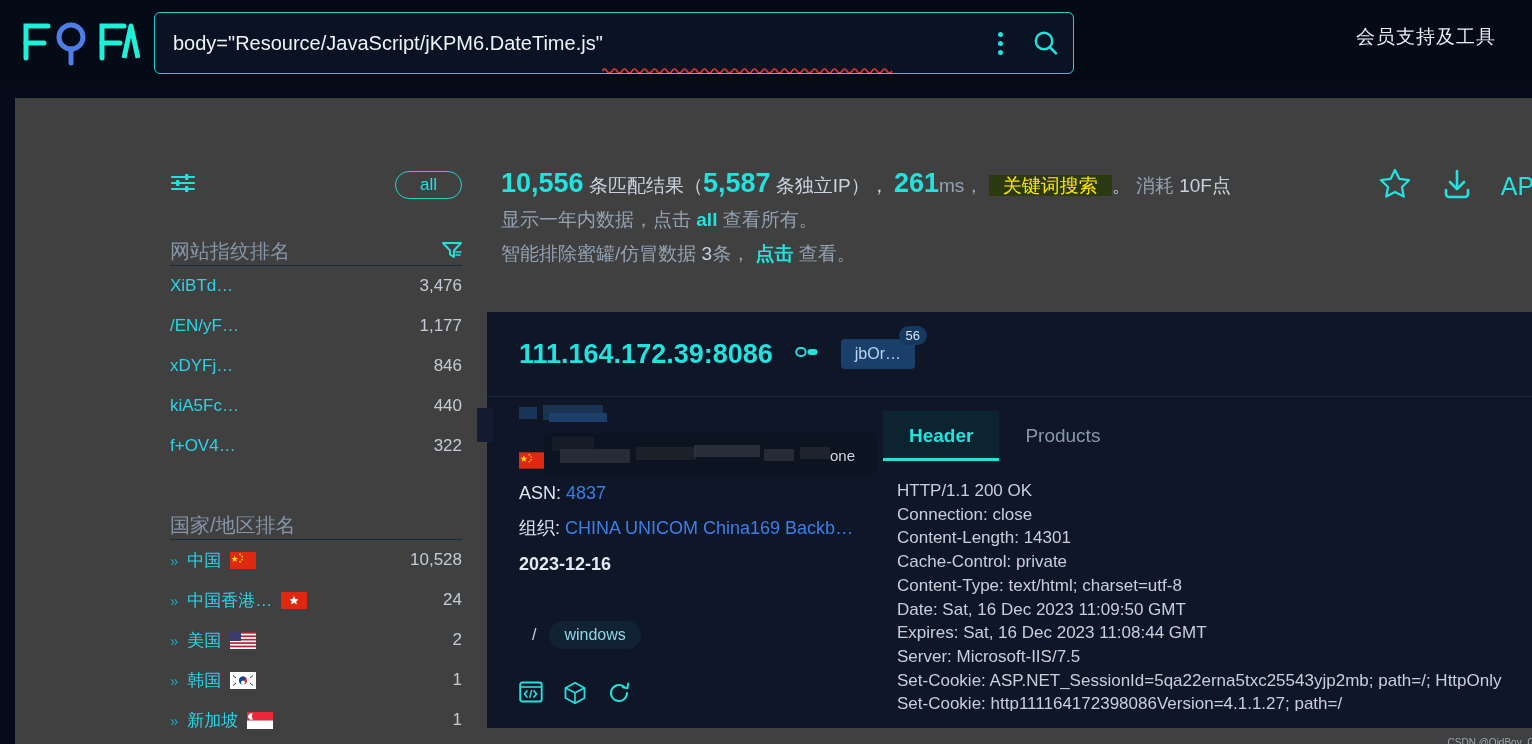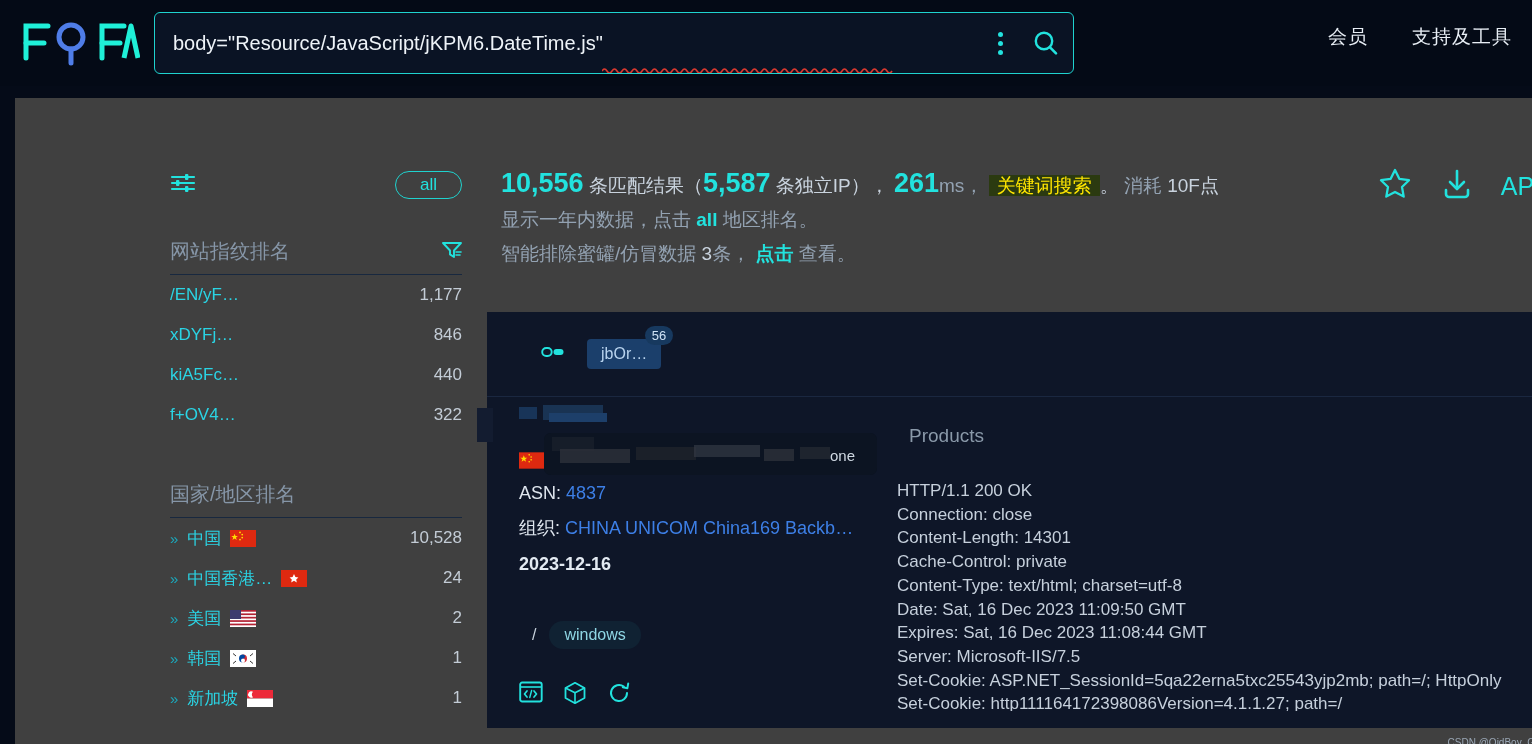--- a/index.html
+++ b/index.html
@@ -43,21 +43,21 @@
     position: absolute; left: 447px; top: 53px; width: 292px; height: 7px;
     pointer-events: none;
   }
   .dots-btn {
     width: 34px; height: 60px; display: flex; flex-direction: column;
     align-items: center; justify-content: center; gap: 4px; cursor: pointer;
   }
   .dots-btn i { display: block; width: 5px; height: 5px; border-radius: 50%; background: #22e2de; }
   .search-btn { width: 56px; height: 60px; display:flex; align-items:center; justify-content:center; cursor:pointer; }
 
-  .topnav { position: absolute; right: 0; top: 24px; display: flex; gap: 44px; padding-right: 20px; text-align: center; }
+  .topnav { position: absolute; right: 0; top: 24px; display: flex; padding-right: 36px; text-align: center; }
   .topnav a {
     color: #e8eef5; font-size: 19px; text-decoration: none; cursor: pointer;
     letter-spacing: 1px;
   }
 
   
   .body-area {
     position: absolute; left: 0; top: 98px; width: 1532px; height: 658px;
     background: #404040;
     margin-left: 15px;
@@ -68,41 +68,41 @@
   .sb-top { display: flex; align-items: center; justify-content: space-between; height: 30px; }
   .sb-filter-icon { cursor: pointer; }
   .all-pill {
     border: 1px solid #1fd3cf; border-radius: 15px; color: #22e2de;
     font-size: 17px; padding: 3px 24px; background: transparent; cursor: pointer;
     line-height: 20px;
   }
   .sb-section { margin-top: 38px; }
   .sb-head {
     display: flex; align-items: center; justify-content: space-between;
-    padding-bottom: 9px; border-bottom: 1px solid #18283f;
+    border-bottom: 1px solid #18283f;
   }
   .sb-title { color: #8696a8; font-size: 20px; }
   .sb-row {
     display: flex; align-items: center; height: 40px;
     font-size: 17px; cursor: pointer;
   }
   .sb-row .nm { color: #2ad4e4; flex: 0 0 auto; }
   .sb-row .val { margin-left: auto; color: #c3ccd6; font-size: 17px; }
   .chev { color: #1aa9bd; font-size: 15px; margin-right: 11px; letter-spacing:-2px; }
   .flag { display:inline-block; width: 26px; height: 17px; margin-left: 9px; vertical-align: middle; border-radius:1px; }
 
   .sb-section-2 { margin-top: 46px; }
 
   
   .worldmap { position: absolute; left: 150px; bottom: -6px; width: 340px; height: 46px; opacity: .85; }
 
   
   .summary { position: absolute; left: 486px; top: 68px; width: 880px; }
   .sum-line { font-size: 19px; line-height: 34px; color: #93a2b2; }
-  .yellowhl { color: #ffe600; background: #2b3a10; padding: 0 8px; }
+  .yellowhl { color: #ffe600; background: #2b3a10; padding: 0 14px; }
   .num { color: #22e2de; font-weight: bold; font-size: 27px; }
   .wht { color: #c9d3de; }
   .bold-cy { color: #22e2de; font-weight: bold; }
 
   .actions { position: absolute; right: 0; top: 68px; display: flex; align-items: center; gap: 26px; padding-right: 6px; }
   .act-ico { cursor: pointer; }
   .api-txt { color: #22e2de; font-size: 25px; cursor: pointer; }
 
   
   .card {
@@ -254,20 +254,24 @@
             <svg width="20" height="18" viewBox="0 0 20 18">
               <path d="M1 2 H19 L12 9.5 V16 L8 13.4 V9.5 Z" fill="none" stroke="#22e2de" stroke-width="1.9" stroke-linejoin="round"></path>
               <g stroke="#22e2de" stroke-width="1.6" stroke-linecap="round">
                   <path d="M14 11 H19"></path>
                   <path d="M14 14 H18"></path>
                 </g>
             </svg>
           </span>
         </div>
         <div class="sb-row">
+          <span class="nm">XiBTd…</span>
+          <span class="val">3,476</span>
+        </div>
+        <div class="sb-row">
           <span class="nm">/EN/yF…</span>
           <span class="val">1,177</span>
         </div>
         <div class="sb-row">
           <span class="nm">xDYFj…</span>
           <span class="val">846</span>
         </div>
         <div class="sb-row">
           <span class="nm">kiA5Fc…</span>
           <span class="val">440</span>
@@ -382,21 +386,21 @@
         <span class="wht">条匹配结果（</span><span class="num">5,587</span>
         <span class="wht">条独立IP），</span>
         <span class="num">261</span><span>ms</span><span>，</span>
         <span class="yellowhl">关键词搜索</span><span class="wht">。</span>
         <span>消耗</span>
         <span class="wht">10F点</span>
       </div>
       <div class="sum-line">
         <span>显示一年内数据，点击</span>
         <span class="bold-cy">all</span>
-        <span>地区排名。</span>
+        <span>查看所有。</span>
       </div>
       <div class="sum-line">
         <span>智能排除蜜罐/仿冒数据</span>
         <span class="wht">3</span><span>条，</span>
         <span class="bold-cy">点击</span>
         <span>查看。</span>
       </div>
     </div>
 
     <div class="actions">
@@ -412,20 +416,21 @@
           <path d="M7 24 v4 a3 3 0 0 0 3 3 h16 a3 3 0 0 0 3-3 v-4" fill="none" stroke="#22e2de" stroke-width="2.6" stroke-linecap="round"></path>
         </svg>
       </span>
       <span class="api-txt">API</span>
     </div>
 
     <div class="card">
       <div class="card-accent-tab"></div>
 
       <div class="card-head">
+        <span class="ipaddr">111.164.172.39:8086</span>
         <span class="link-ico">
           <svg width="24" height="16" viewBox="0 0 24 16">
             <rect x="1.2" y="4" width="9.5" height="8" rx="4" fill="none" stroke="#22e2de" stroke-width="1.9"></rect>
             <rect x="12.5" y="5" width="10" height="6" rx="3" fill="#22e2de"></rect>
           </svg>
         </span>
         <span class="tagchip">
           <span>jbOr…</span>
           <span class="tagbadge">56</span>
         </span>
@@ -513,20 +518,21 @@
               <svg width="24" height="24" viewBox="0 0 24 24">
                 <path d="M20 12a8 8 0 1 1-3.2-6.4" fill="none" stroke="#22e2de" stroke-width="2" stroke-linecap="round"></path>
                 <path d="M21.2 2.6 L20.4 7.2 L15.8 6.2" fill="none" stroke="#22e2de" stroke-width="2" stroke-linecap="round" stroke-linejoin="round"></path>
               </svg>
             </span>
           </div>
         </div>
 
         <div class="col-right">
           <div class="tabs">
+            <div class="tab active">Header</div>
             <div class="tab">Products</div>
           </div>
           <div class="hdrbox">
             <div>HTTP/1.1 200 OK</div>
             <div>Connection: close</div>
             <div>Content-Length: 14301</div>
             <div>Cache-Control: private</div>
             <div>Content-Type: text/html; charset=utf-8</div>
             <div>Date: Sat, 16 Dec 2023 11:09:50 GMT</div>
             <div>Expires: Sat, 16 Dec 2023 11:08:44 GMT</div>

